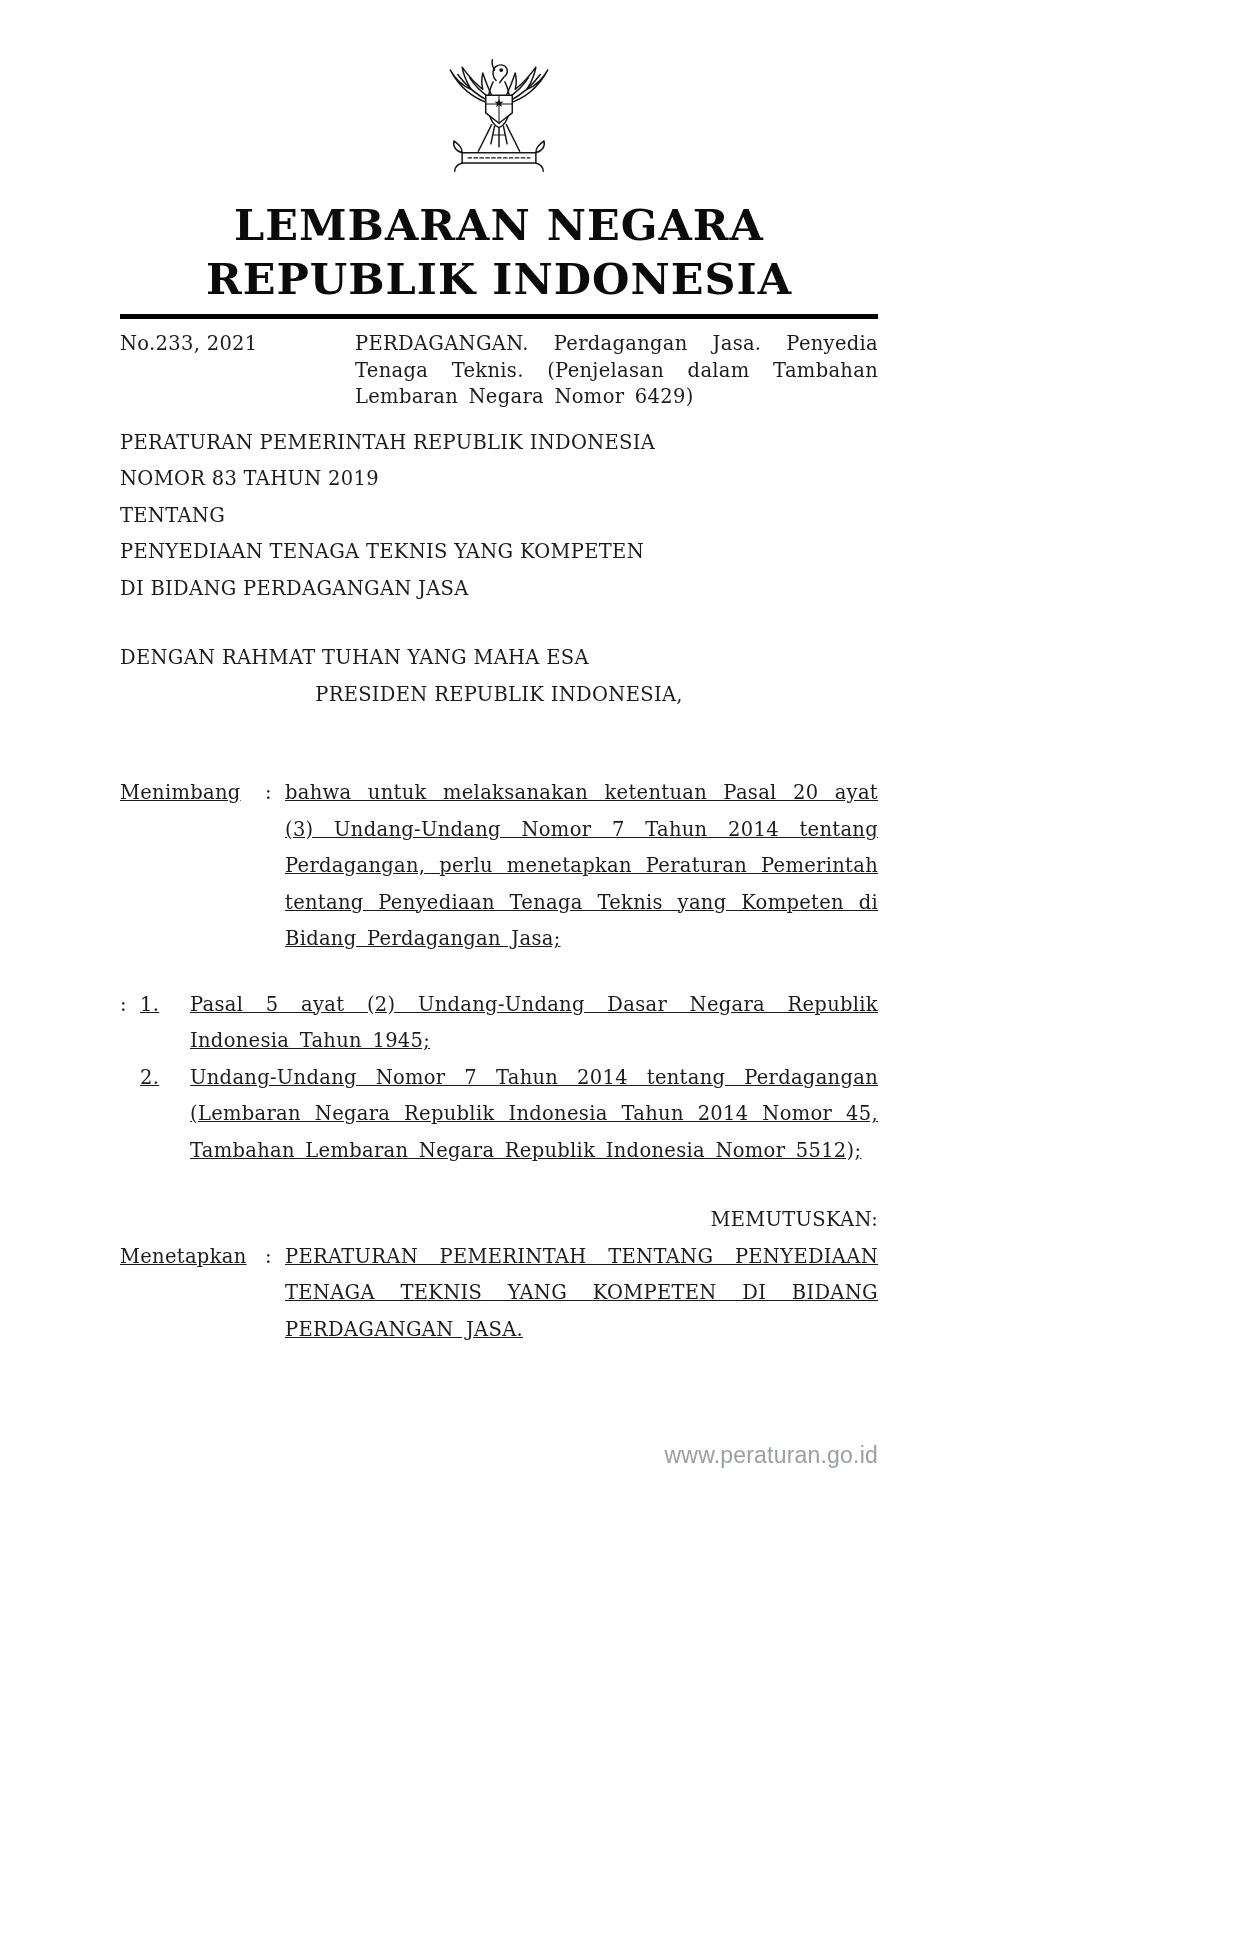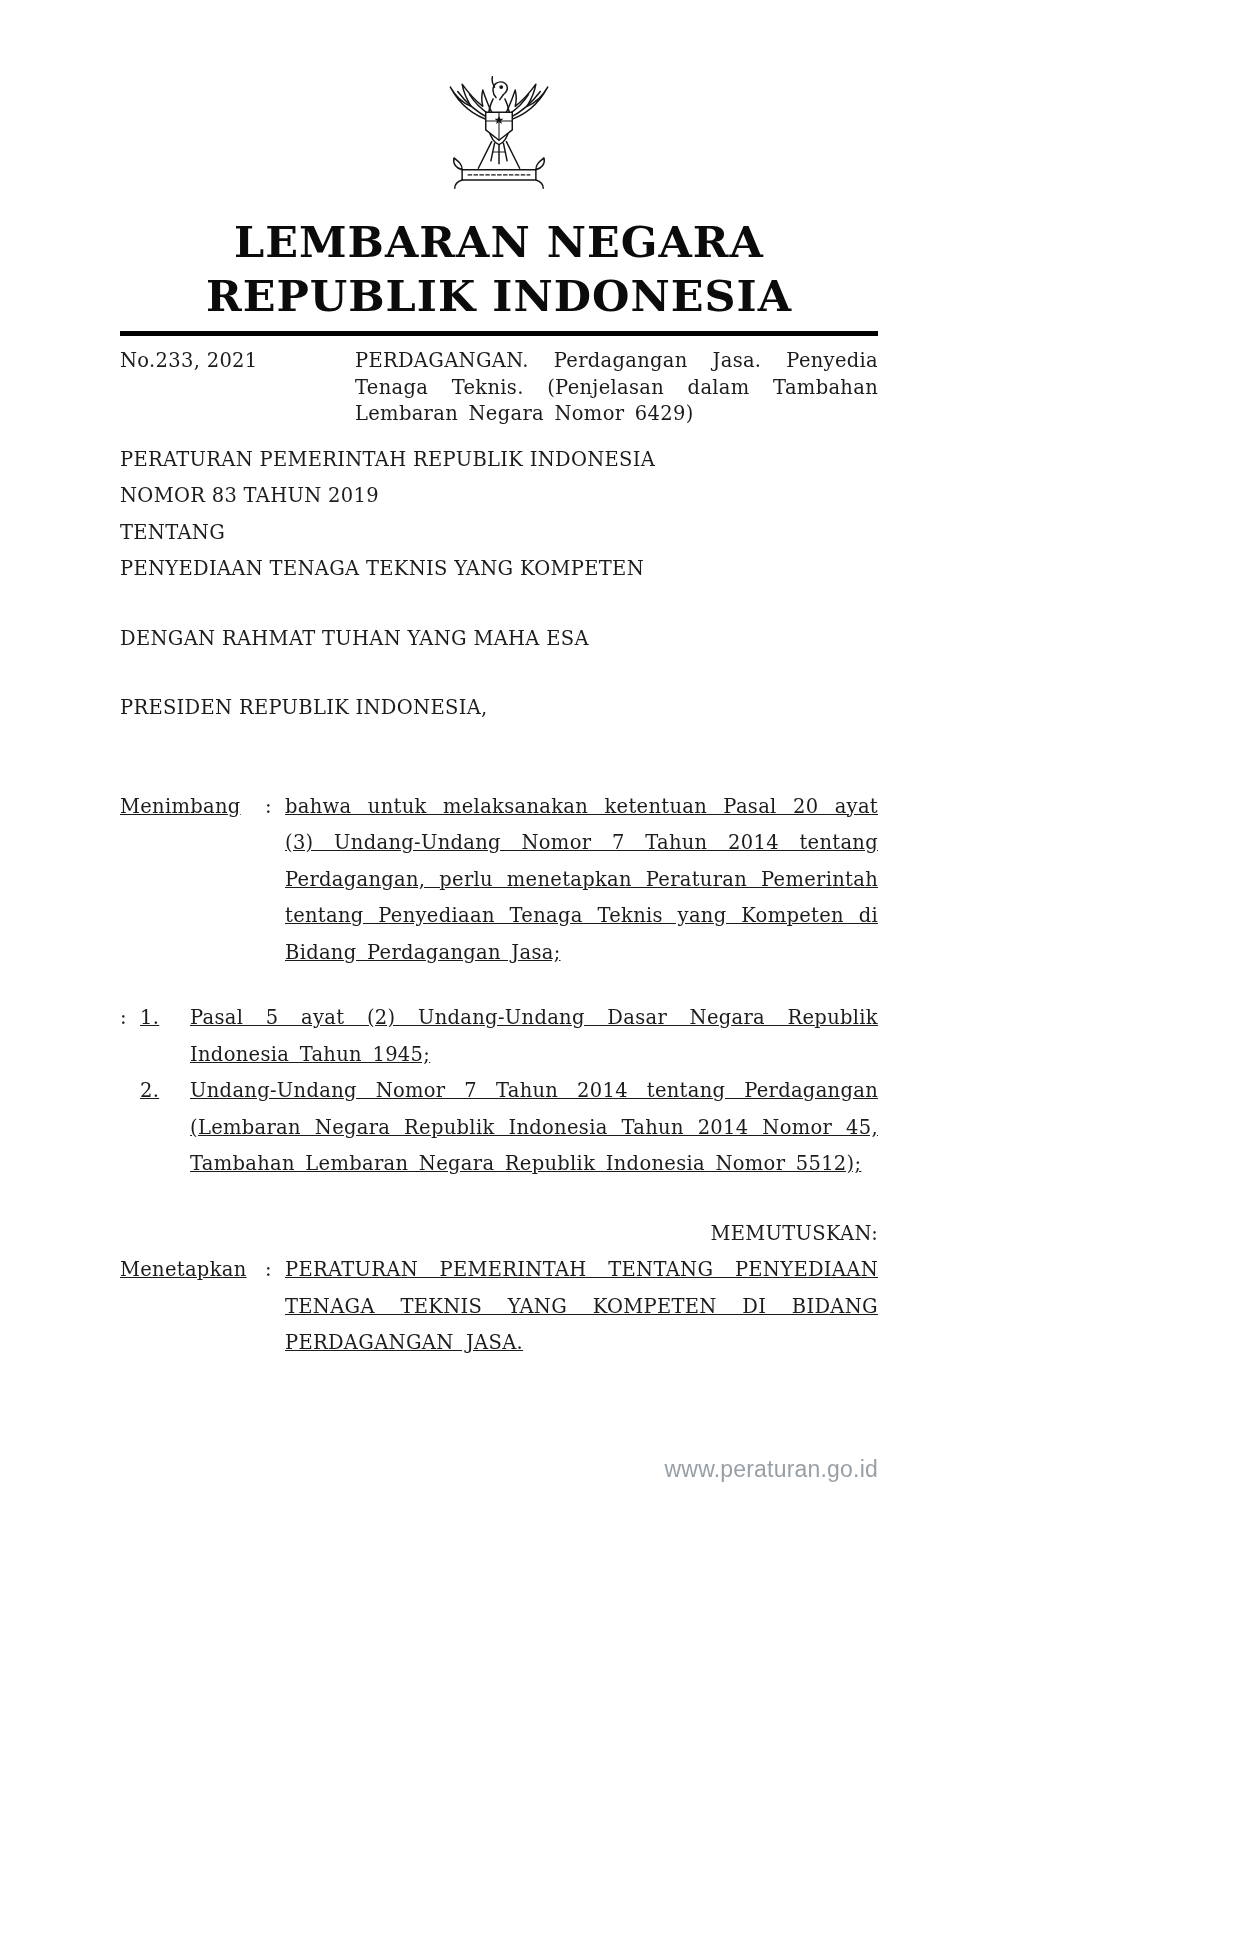--- a/index.html
+++ b/index.html
@@ -2,40 +2,40 @@
 <html><head>
 <meta charset="utf-8">
 <style>
   * { margin:0; padding:0; box-sizing:border-box; }
   html,body { background:#ffffff; }
   .page {
     width:1241px; height:1950px; position:relative; overflow:hidden;
     background:#ffffff; color:#1c1c1c;
     font-family:"DejaVu Serif","Liberation Serif",serif;
   }
-  .content { position:absolute; left:120px; top:17px; width:758px; }
+  .content { position:absolute; left:120px; top:0; width:758px; }
 
   .emblem-wrap { text-align:center; padding-top:58px; }
   .emblem-wrap svg { display:inline-block; }
 
   .masthead {
     text-align:center; font-weight:700; font-size:43px; line-height:54px;
     letter-spacing:1px; color:#0b0b0b; margin-top:10px;
   }
   .rule { border-top:5px solid #000; margin-top:8px; }
 
   .body-text { font-size:19.5px; letter-spacing:0.3px; }
 
   .gz-header { display:flex; margin-top:12px; line-height:26.5px; }
   .gz-number { width:235px; flex:none; }
   .gz-subject { flex:1; text-align:justify; text-align-last:left; word-spacing:4px; }
 
   .reg-title { text-align:left; line-height:36.5px; margin-top:14px; }
   .invocation { text-align:left; line-height:36.5px; margin-top:33px; }
-  .authority  { text-align:left; line-height:36.5px; margin-top:33px; }
+  .authority  { text-align:center; line-height:36.5px; }
 
   .clause { display:flex; line-height:36.5px; }
   .clause-label { width:145px; flex:none;text-decoration:underline; }
   .clause-colon { width:20px; flex:none; }
   .clause-body  { flex:1;text-decoration:underline; }
   .just { text-align:justify; text-align-last:left; word-spacing:4px; }
 
   .considering { margin-top:62px; }
   .citing { margin-top:29px; }
 
@@ -106,20 +106,21 @@
     <div class="gz-header body-text">
       <div class="gz-number">No.233, 2021</div>
       <div class="gz-subject">PERDAGANGAN. Perdagangan Jasa. Penyedia Tenaga Teknis. (Penjelasan dalam Tambahan Lembaran Negara Nomor 6429)</div>
     </div>
 
     <div class="reg-title body-text">
       <div>PERATURAN PEMERINTAH REPUBLIK INDONESIA</div>
       <div>NOMOR 83 TAHUN 2019</div>
       <div>TENTANG</div>
       <div>PENYEDIAAN TENAGA TEKNIS YANG KOMPETEN</div>
+      <div>DI BIDANG PERDAGANGAN JASA</div>
     </div>
 
     <div class="invocation body-text">DENGAN RAHMAT TUHAN YANG MAHA ESA</div>
 
     <div class="authority body-text">PRESIDEN REPUBLIK INDONESIA,</div>
 
     <div class="clause considering body-text">
       <div class="clause-label">Menimbang</div>
       <div class="clause-colon">:</div>
       <div class="clause-body just">bahwa untuk melaksanakan ketentuan Pasal 20 ayat (3) Undang-Undang Nomor 7 Tahun 2014 tentang Perdagangan, perlu menetapkan Peraturan Pemerintah tentang Penyediaan Tenaga Teknis yang Kompeten di Bidang Perdagangan Jasa;</div>

